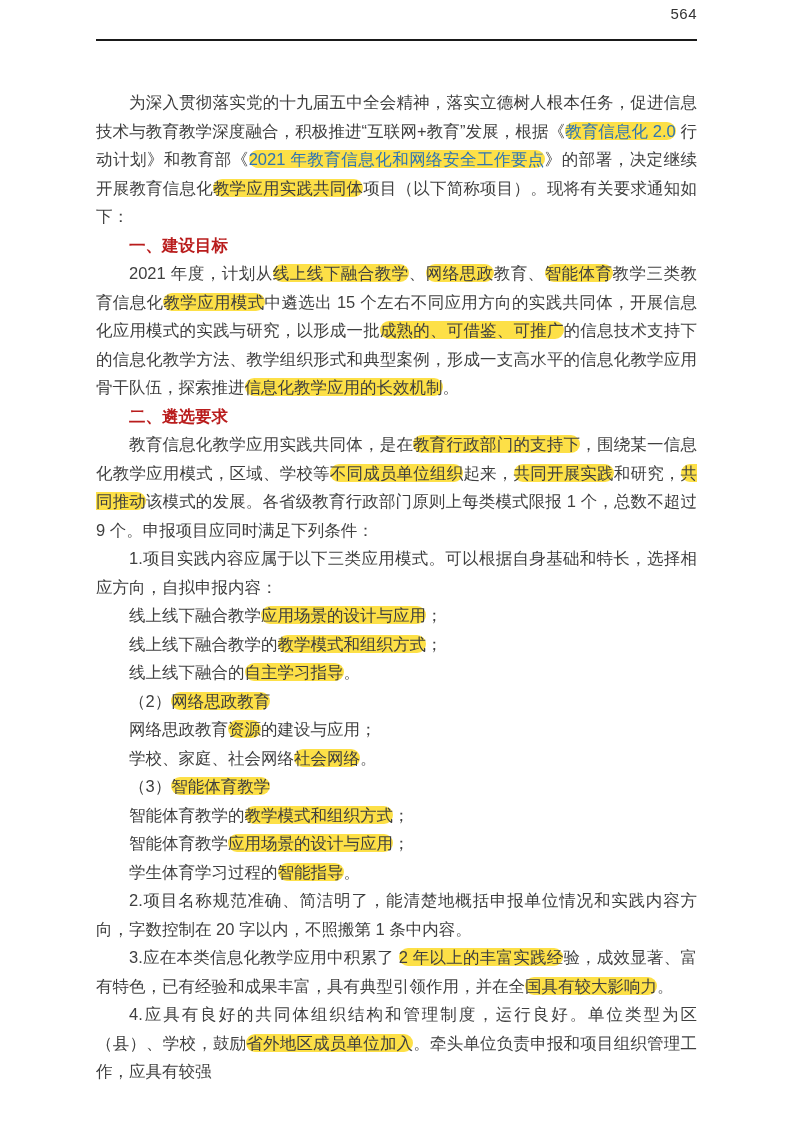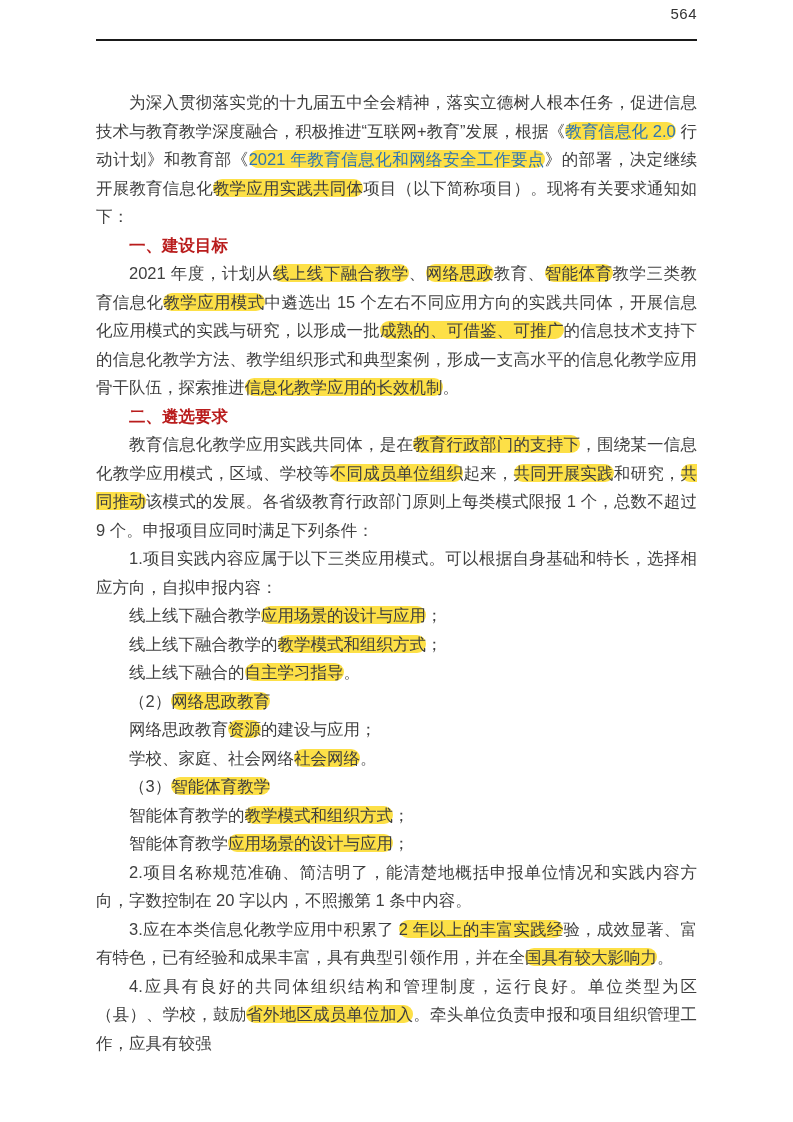--- a/index.html
+++ b/index.html
@@ -74,17 +74,18 @@
       <p class="para"><span>1.项目实践内容应属于以下三类应用模式。可以根据自身基础和特长，选择相应方向，自拟申报内容：</span></p>
       <p class="para"><span>线上线下融合教学</span><span class="hl">应用场景的设计与应用</span><span>；</span></p>
       <p class="para"><span>线上线下融合教学的</span><span class="hl">教学模式和组织方式</span><span>；</span></p>
       <p class="para"><span>线上线下融合的</span><span class="hl">自主学习指导</span><span>。</span></p>
       <p class="para"><span>（2）</span><span class="hl">网络思政教育</span></p>
       <p class="para"><span>网络思政教育</span><span class="hl">资源</span><span>的建设与应用；</span></p>
       <p class="para"><span>学校、家庭、社会网络</span><span class="hl">社会网络</span><span>。</span></p>
       <p class="para"><span>（3）</span><span class="hl">智能体育教学</span></p>
       <p class="para"><span>智能体育教学的</span><span class="hl">教学模式和组织方式</span><span>；</span></p>
       <p class="para"><span>智能体育教学</span><span class="hl">应用场景的设计与应用</span><span>；</span></p>
+      <p class="para"><span>学生体育学习过程的</span><span class="hl">智能指导</span><span>。</span></p>
       <p class="para"><span>2.项目名称规范准确、简洁明了，能清楚地概括申报单位情况和实践内容方向，字数控制在 20 字以内，不照搬第 1 条中内容。</span></p>
       <p class="para"><span>3.应在本类信息化教学应用中积累了 </span><span class="hl">2 年以上的丰富实践经</span><span>验，成效显著、富有特色，已有经验和成果丰富，具有典型引领作用，并在全</span><span class="hl">国具有较大影响力</span><span>。</span></p>
       <p class="para"><span>4.应具有良好的共同体组织结构和管理制度，运行良好。单位类型为区（县）、学校，鼓励</span><span class="hl">省外地区成员单位加入</span><span>。牵头单位负责申报和项目组织管理工作，应具有较强</span></p>
     </div>
 </div>
 
 </body></html>

